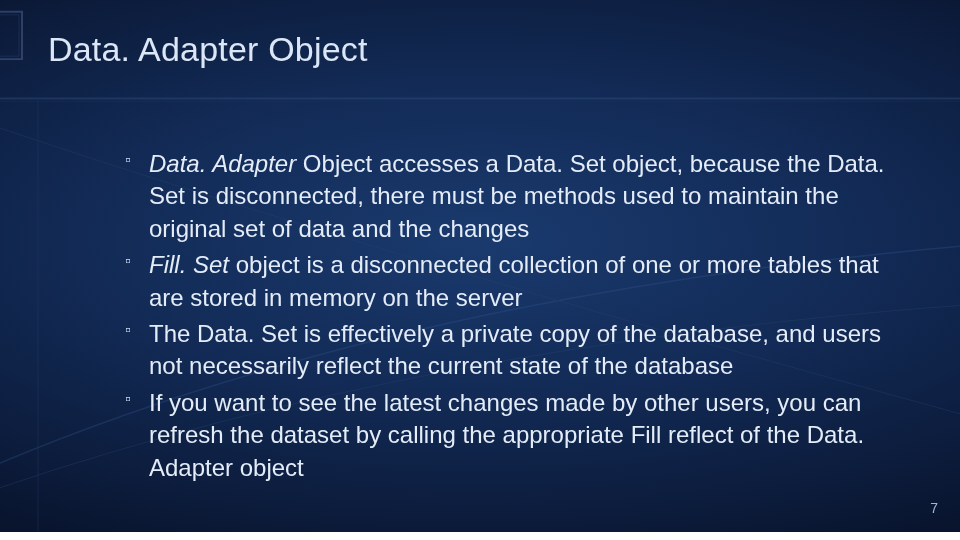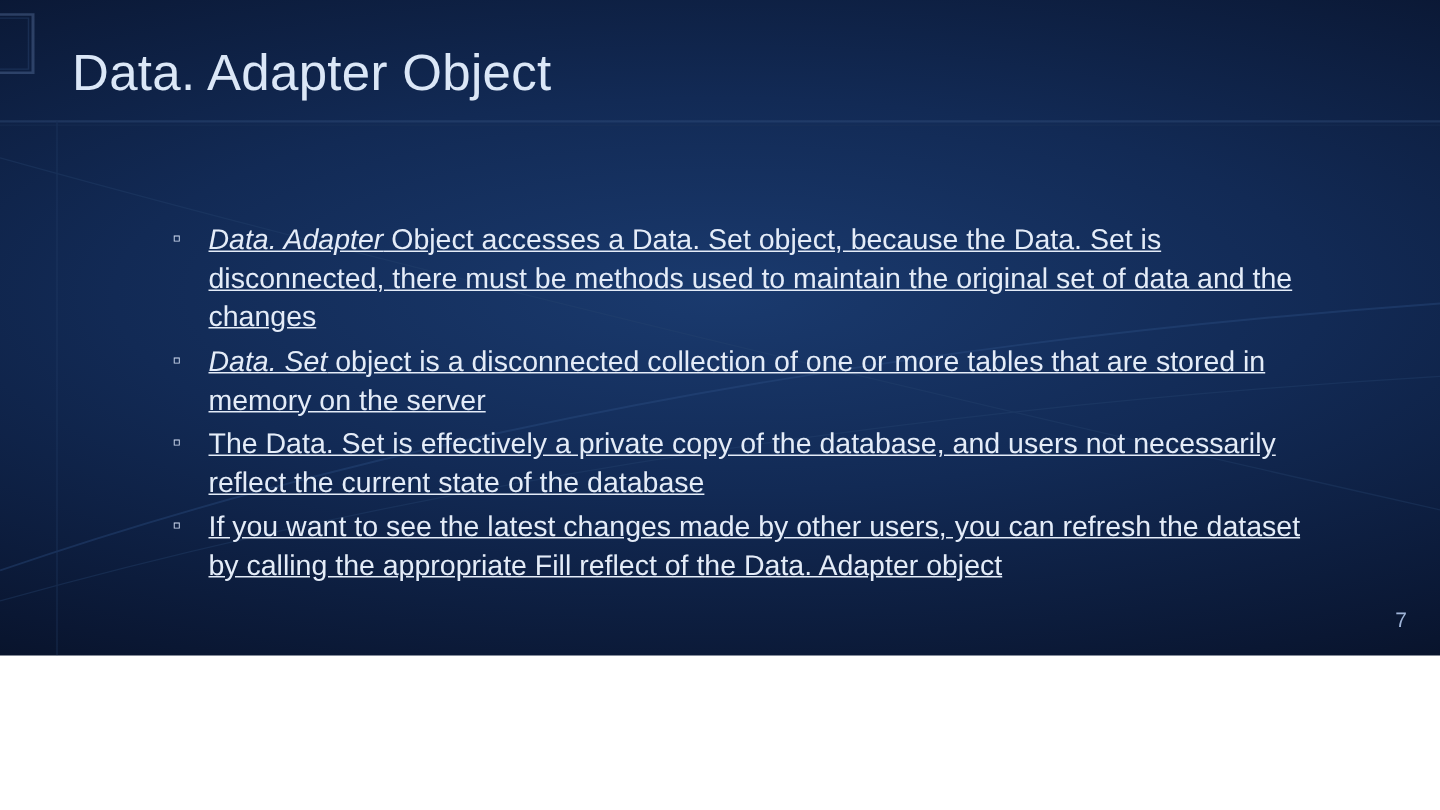--- a/index.html
+++ b/index.html
@@ -6,21 +6,21 @@
     margin: 0;
     padding: 0;
     width: 960px;
     height: 540px;
     overflow: hidden;
     font-family: Arial, Helvetica, sans-serif;
   }
   .slide {
     position: relative;
     width: 960px;
-    height: 437px;
+    height: 532px;
     background: radial-gradient(ellipse 140% 100% at 50% 45%,
                 #1a3a6e 0%,
                 #122a55 30%,
                 #0a1733 60%,
                 #030815 85%,
                 #000008 100%);
     color: #d6e2f5;
     box-sizing: border-box;
   }
   .deco {
@@ -36,27 +36,26 @@
     position: absolute;
     left: 48px;
     top: 30px;
     font-size: 34px;
     font-weight: 400;
     color: #dbe7f7;
     letter-spacing: 0.2px;
   }
   .body {
     position: absolute;
-    left: 115px;
+    left: 125px;
     top: 148px;
     right: 70px;
-    font-size: 19px;
+    font-size: 24px;
     line-height: 1.35;
     color: #e4ecf8;
-    text-decoration: underline;
   }
   .body ul {
     list-style: none;
     margin: 0;
     padding: 0;
   }
   .body li {
     position: relative;
     padding-left: 24px;
     margin-bottom: 4px;
@@ -101,21 +100,21 @@
   </svg>
 
   <div class="title">Data. Adapter Object</div>
 
   <div class="body">
     <ul>
       <li>
         <span class="run-italic">Data. Adapter</span><span> Object accesses a Data. Set object, because the Data. Set is disconnected, there must be methods used to maintain the original set of data and the changes</span>
       </li>
       <li>
-        <span class="run-italic">Data. Set</span><span> object is a disconnected collection of one or more tables that are stored in memory on the server</span>
+        <span class="run-italic">Fill. Set</span><span> object is a disconnected collection of one or more tables that are stored in memory on the server</span>
       </li>
       <li>
         <span class="run-italic"></span><span>The Data. Set is effectively a private copy of the database, and users not necessarily reflect the current state of the database</span>
       </li>
       <li>
         <span class="run-italic"></span><span>If you want to see the latest changes made by other users, you can refresh the dataset by calling the appropriate Fill reflect of the Data. Adapter object</span>
       </li>
     </ul>
   </div>
 

